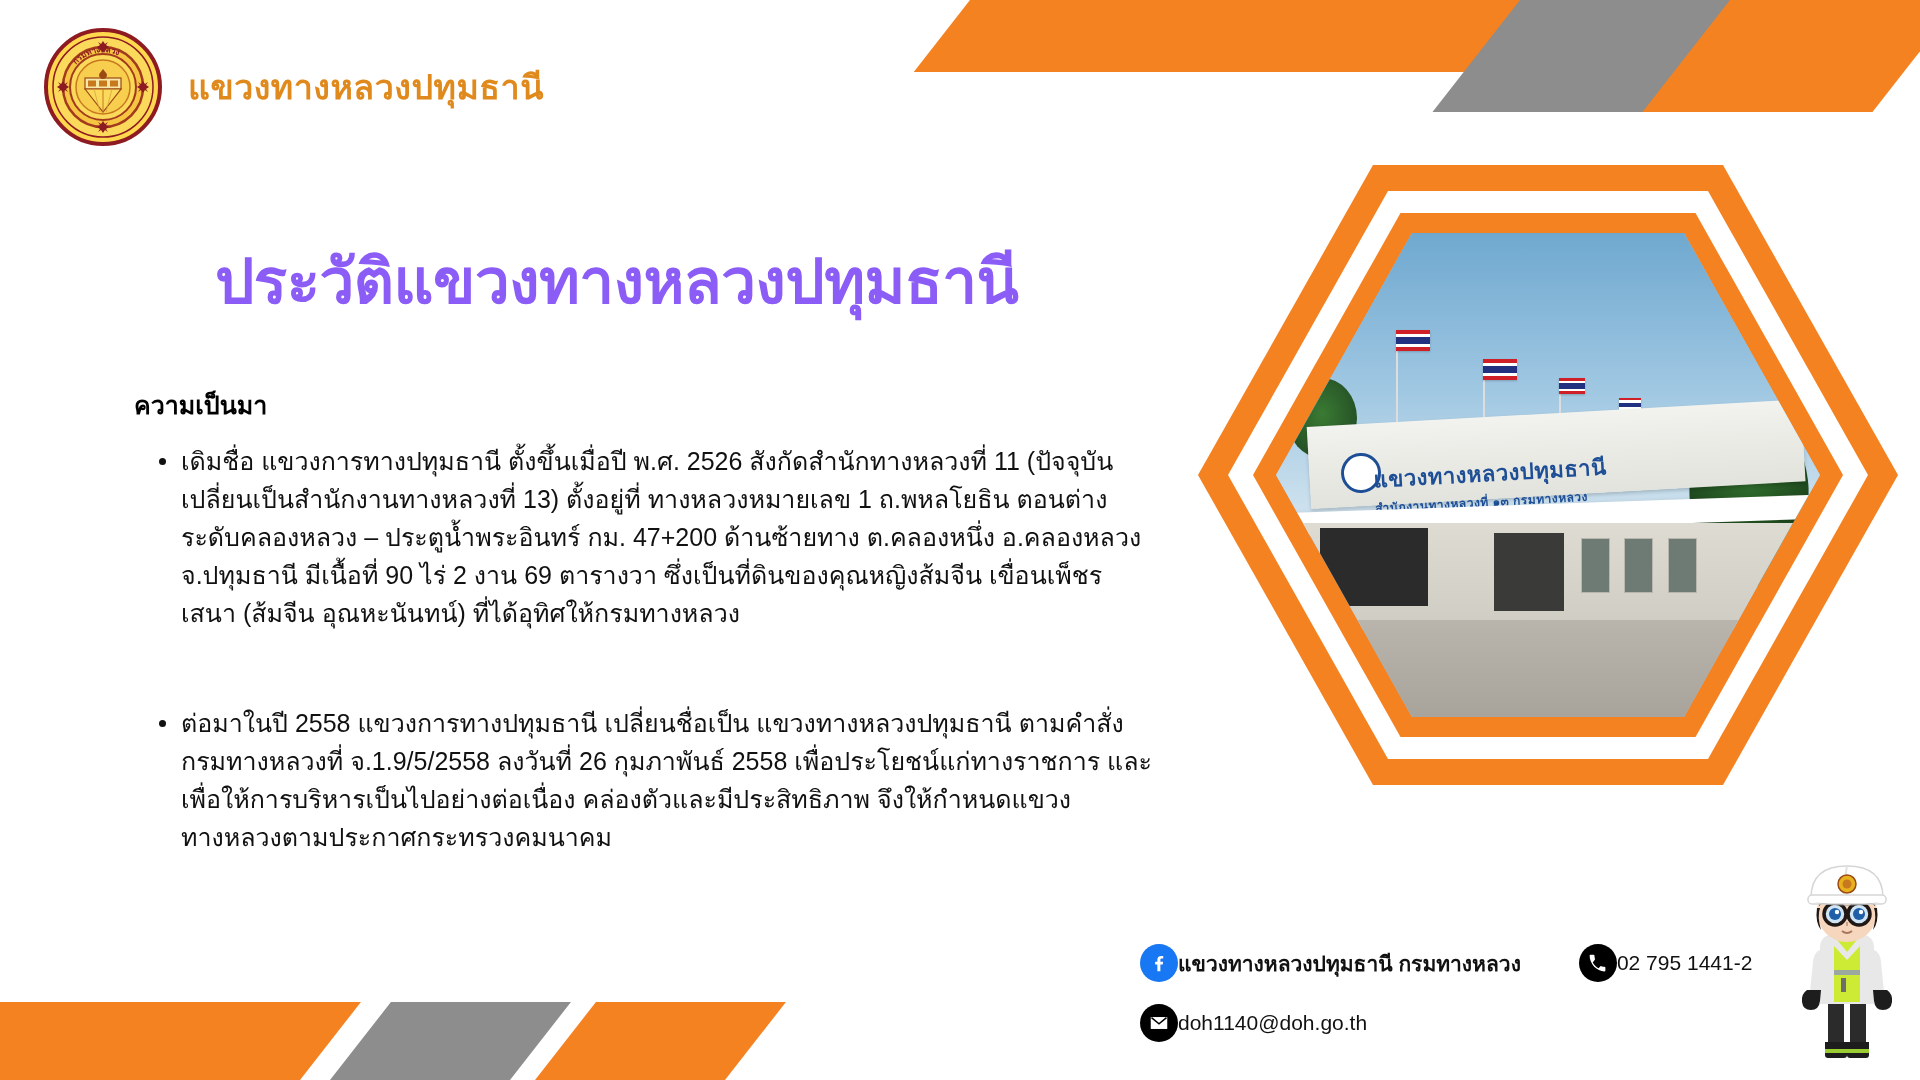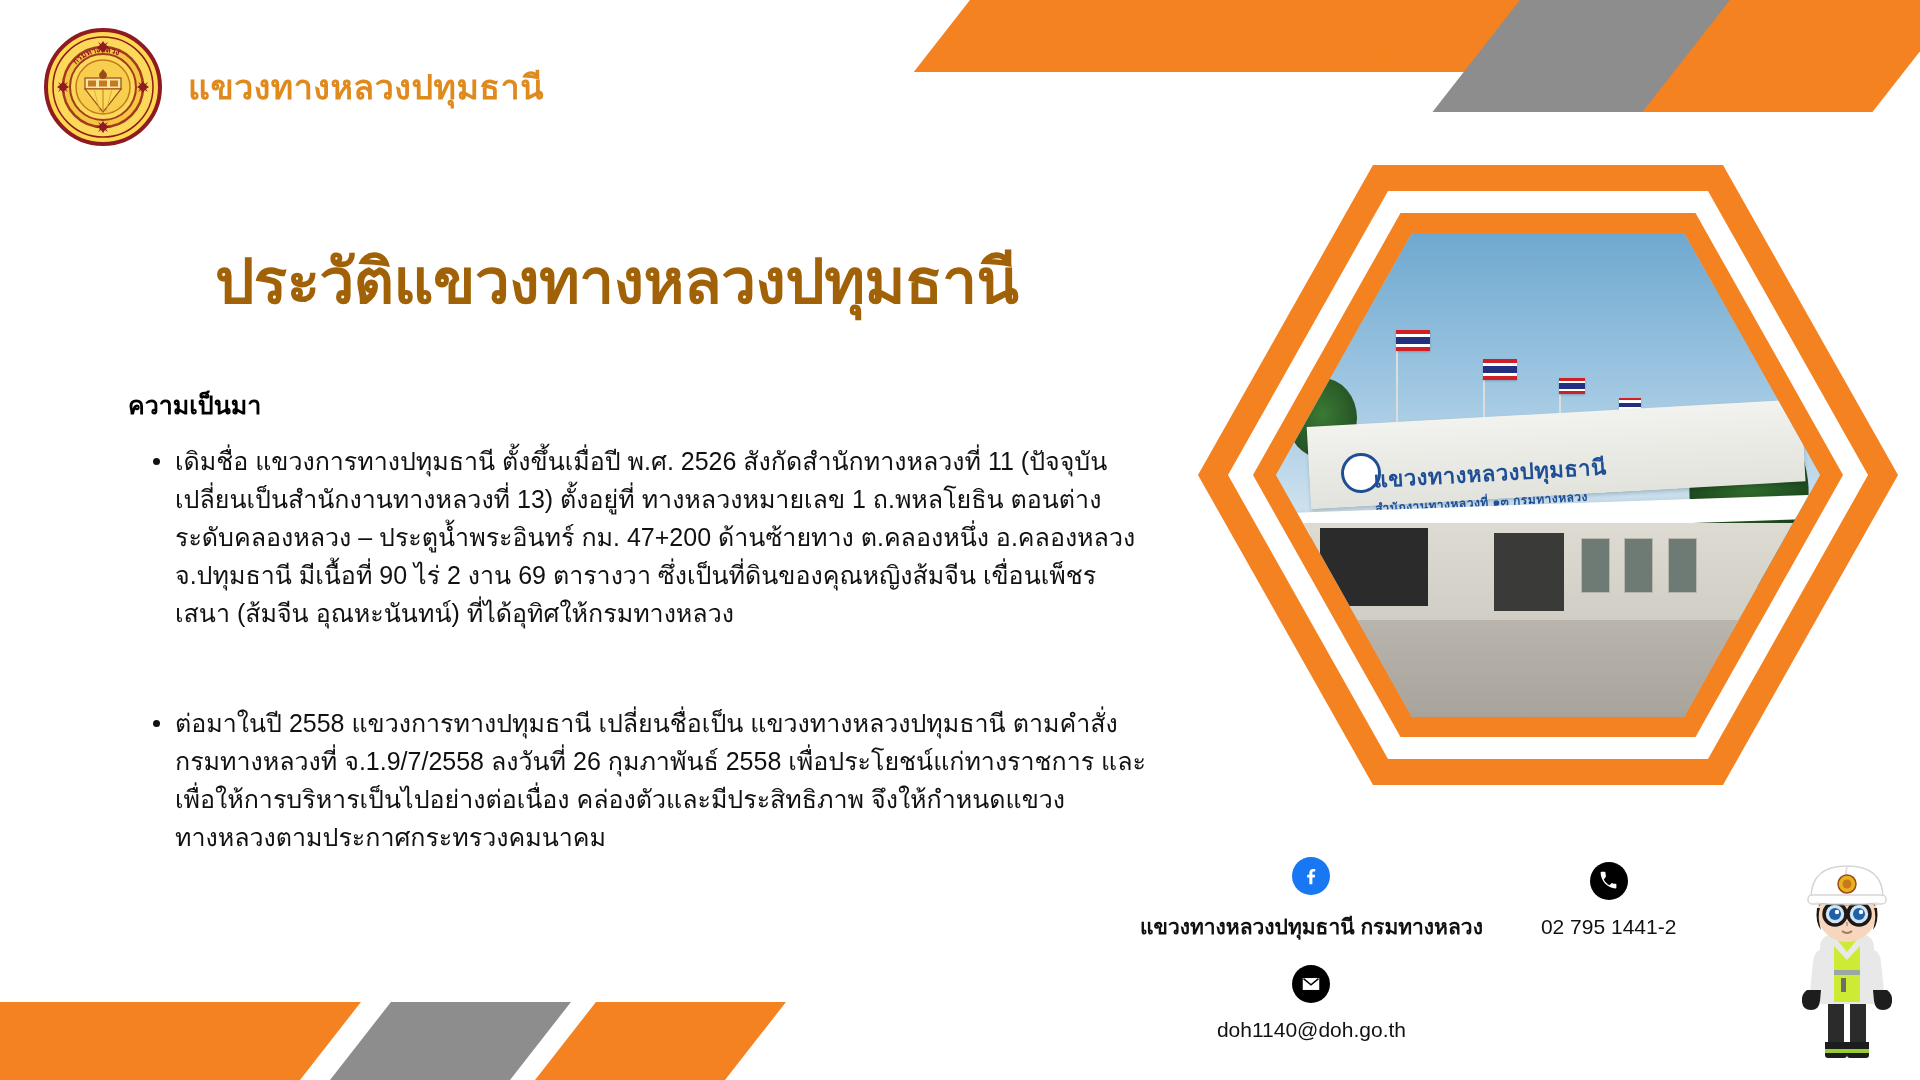--- a/index.html
+++ b/index.html
@@ -94,29 +94,29 @@
     letter-spacing: 0.5px;
     white-space: nowrap;
   }
 
   
   .page-title {
     position: absolute;
     top: 190px; left: 215px;
     font-size: 62px;
     font-weight: 800;
-    color: #a16207;
+    color: #8b5cf6;
     letter-spacing: -0.5px;
     white-space: nowrap;
   }
 
   
   .content {
     position: absolute;
-    top: 385px; left: 128px;
+    top: 385px; left: 134px;
     width: 1040px;
   }
   .section-heading {
     font-size: 25px;
     font-weight: 800;
     color: #000000;
     margin-bottom: 10px;
   }
   ul.bullets {
     list-style: none;
@@ -272,22 +272,21 @@
     bottom: 38px; left: 1140px;
     display: grid;
     grid-template-columns: auto auto;
     column-gap: 58px;
     row-gap: 22px;
     align-items: center;
   }
   .contact {
     display: flex;
     align-items: center;
-    gap: 15px;
-    flex-direction: column;
+    gap: 0;
   }
   .c-icon {
     width: 38px; height: 38px;
     border-radius: 50%;
     display: flex; align-items: center; justify-content: center;
     flex: 0 0 auto;
   }
   .c-icon.fb { background: #1877F2; }
   .c-icon.dark { background: #000000; }
   .c-text {
@@ -350,21 +349,21 @@
   </div>
   <div class="org-name">แขวงทางหลวงปทุมธานี</div>
 </div>
 
 <h1 class="page-title">ประวัติแขวงทางหลวงปทุมธานี</h1>
 
 <div class="content">
   <div class="section-heading">ความเป็นมา</div>
   <ul class="bullets">
     <li>เดิมชื่อ แขวงการทางปทุมธานี ตั้งขึ้นเมื่อปี พ.ศ. 2526 สังกัดสำนักทางหลวงที่ 11 (ปัจจุบันเปลี่ยนเป็นสำนักงานทางหลวงที่ 13) ตั้งอยู่ที่ ทางหลวงหมายเลข 1 ถ.พหลโยธิน ตอนต่างระดับคลองหลวง – ประตูน้ำพระอินทร์ กม. 47+200 ด้านซ้ายทาง ต.คลองหนึ่ง อ.คลองหลวง จ.ปทุมธานี มีเนื้อที่ 90 ไร่ 2 งาน 69 ตารางวา ซึ่งเป็นที่ดินของคุณหญิงส้มจีน เขื่อนเพ็ชรเสนา (ส้มจีน อุณหะนันทน์) ที่ได้อุทิศให้กรมทางหลวง</li>
-    <li>ต่อมาในปี 2558 แขวงการทางปทุมธานี เปลี่ยนชื่อเป็น แขวงทางหลวงปทุมธานี ตามคำสั่งกรมทางหลวงที่ จ.1.9/7/2558 ลงวันที่ 26 กุมภาพันธ์ 2558 เพื่อประโยชน์แก่ทางราชการ และเพื่อให้การบริหารเป็นไปอย่างต่อเนื่อง คล่องตัวและมีประสิทธิภาพ จึงให้กำหนดแขวงทางหลวงตามประกาศกระทรวงคมนาคม</li>
+    <li>ต่อมาในปี 2558 แขวงการทางปทุมธานี เปลี่ยนชื่อเป็น แขวงทางหลวงปทุมธานี ตามคำสั่งกรมทางหลวงที่ จ.1.9/5/2558 ลงวันที่ 26 กุมภาพันธ์ 2558 เพื่อประโยชน์แก่ทางราชการ และเพื่อให้การบริหารเป็นไปอย่างต่อเนื่อง คล่องตัวและมีประสิทธิภาพ จึงให้กำหนดแขวงทางหลวงตามประกาศกระทรวงคมนาคม</li>
   </ul>
 </div>
 
 <div class="hex-stack">
   <div class="hex hex-outer"></div>
   <div class="hex hex-mid"></div>
   <div class="hex hex-inner"></div>
   <div class="hex hex-photo">
     <div class="photo-scene">
       <div class="sky"></div>

